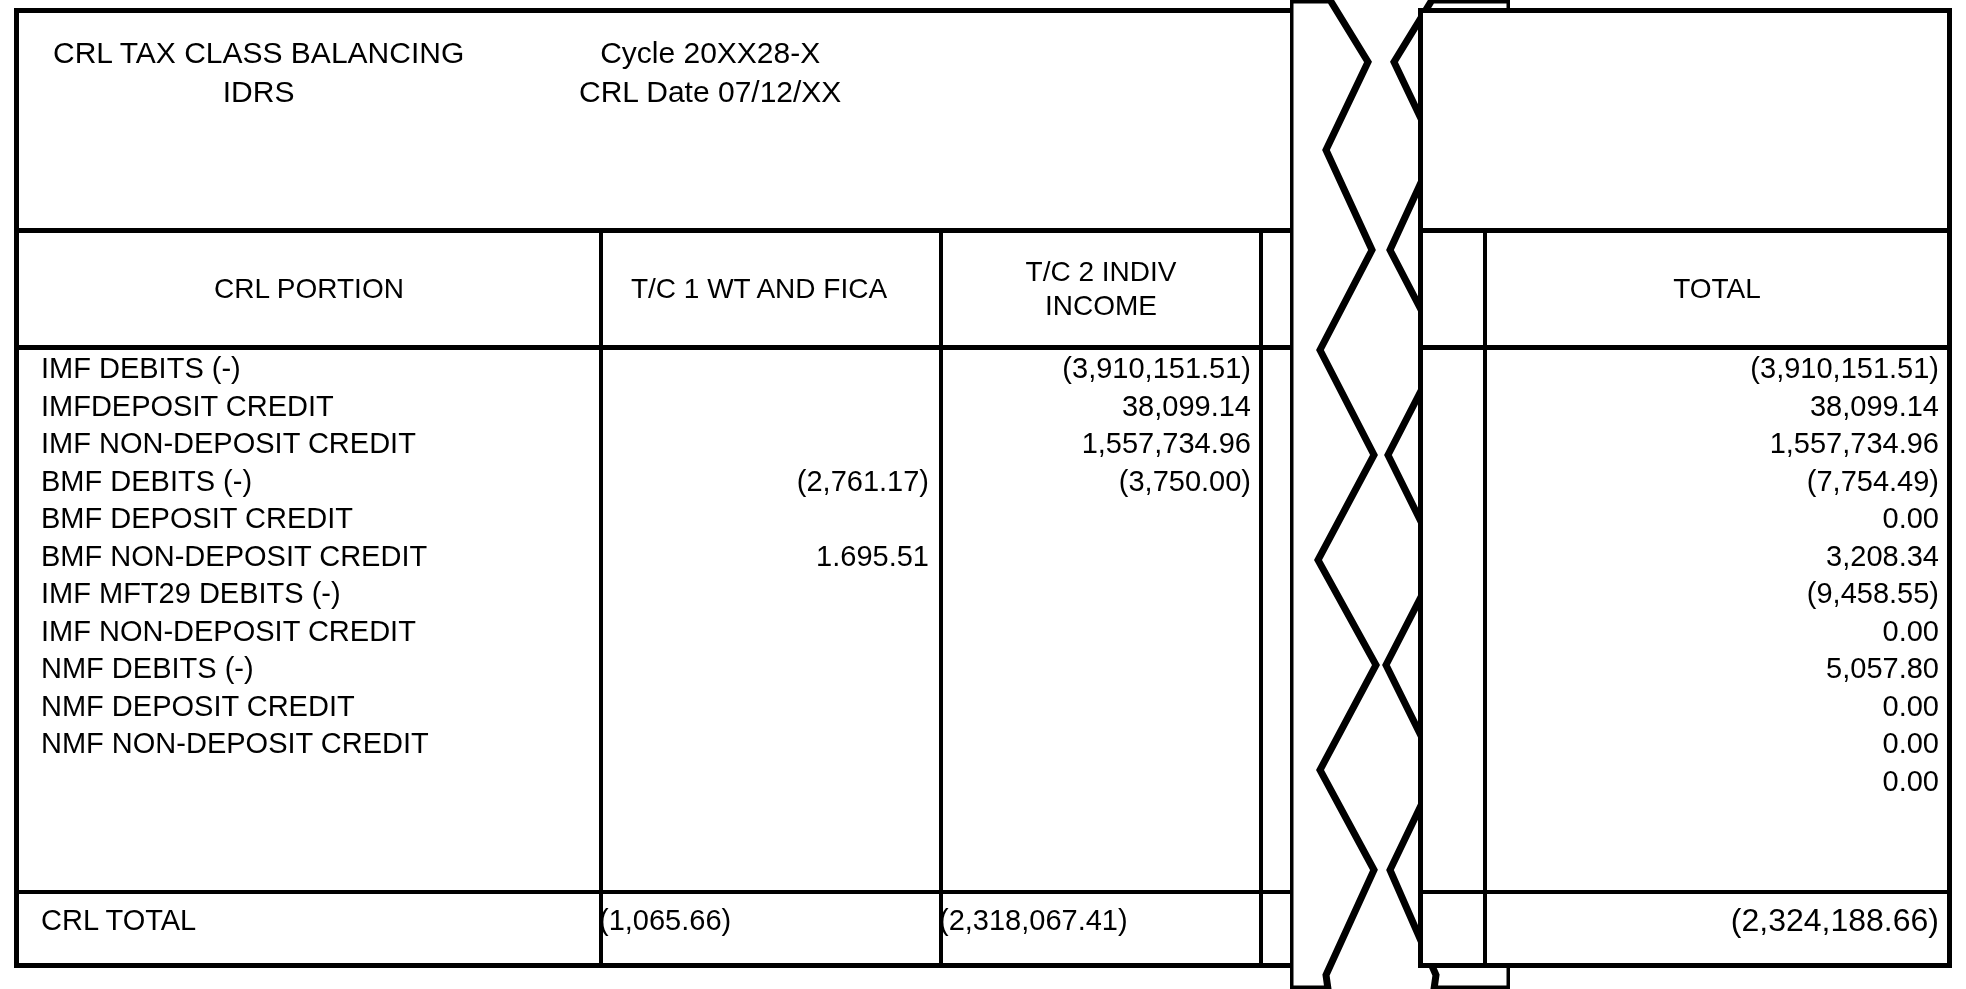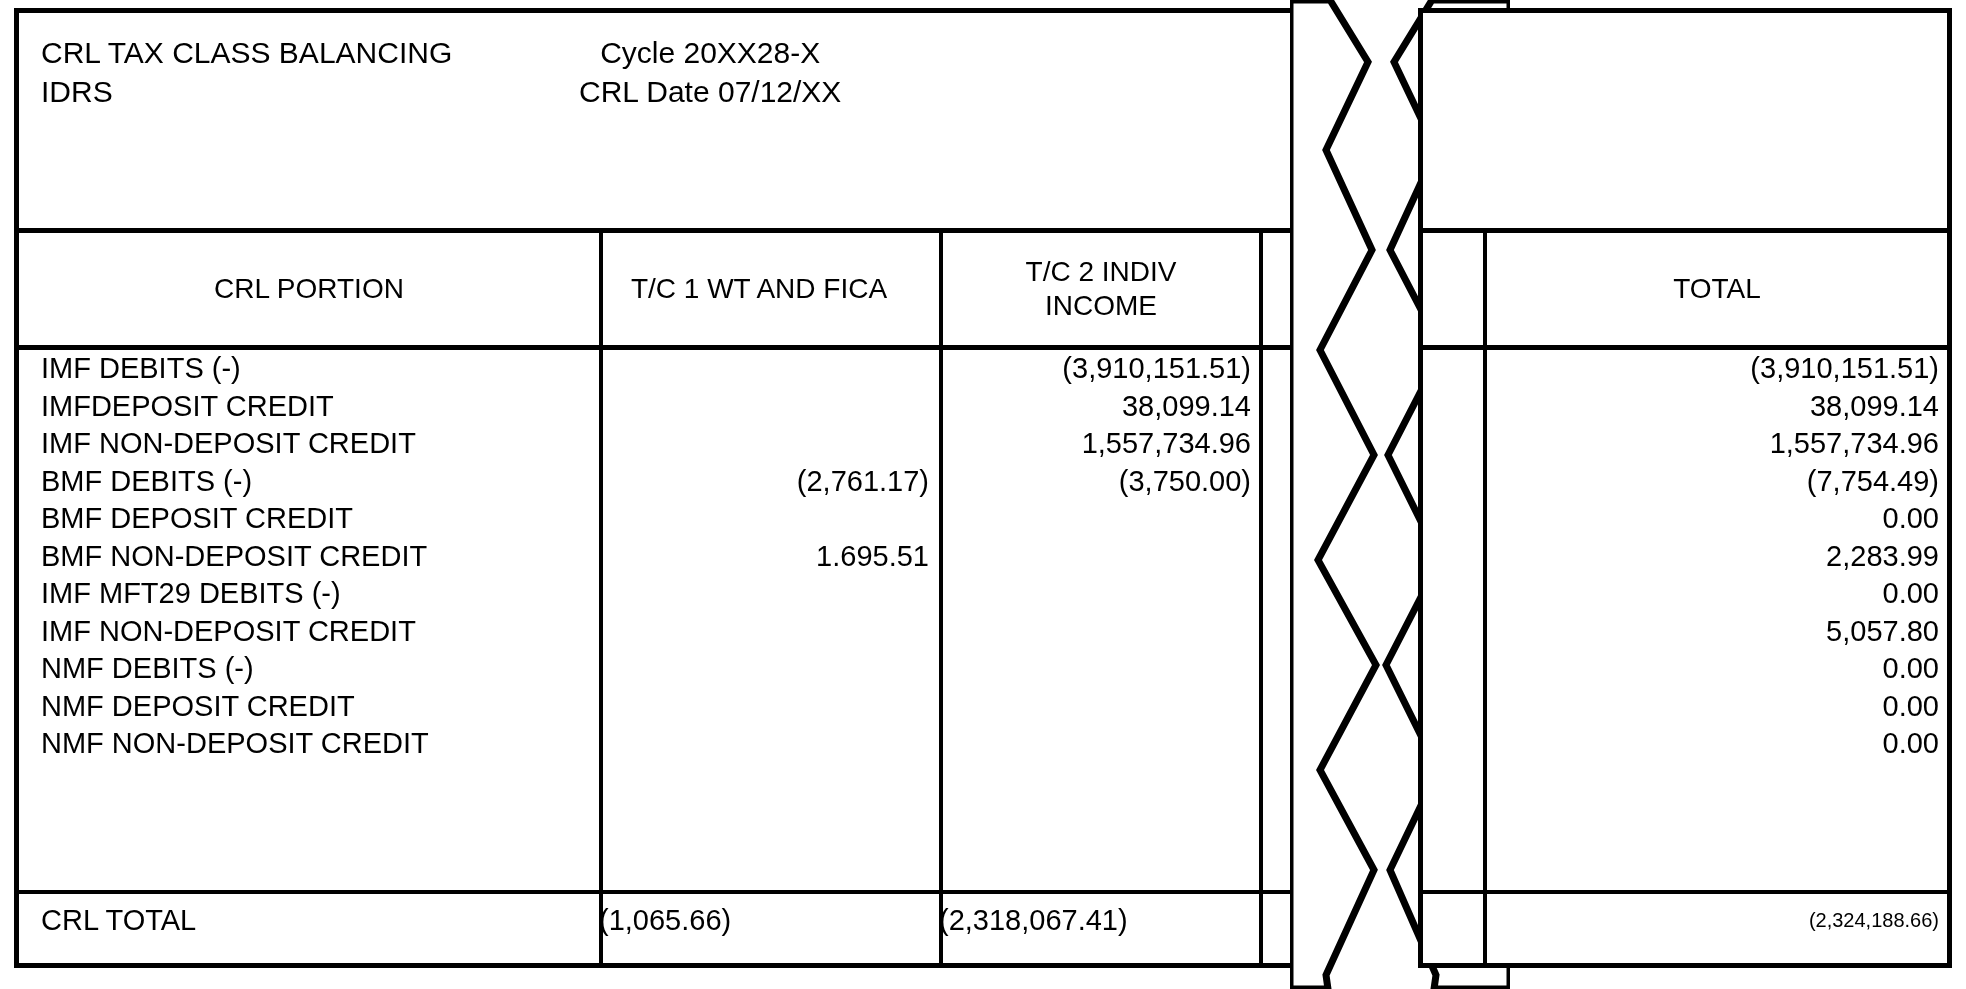--- a/index.html
+++ b/index.html
@@ -34,25 +34,26 @@
   }
 
   
   .report-header {
     position: relative;
     height: 215px;
     box-sizing: border-box;
   }
   .hdr-left {
     position: absolute;
-    left: 22px;
+    left: 34px;
     top: 20px;
     font-size: 30px;
     line-height: 39px;
     white-space: nowrap;
+    text-align: center;
   }
   .hdr-center {
     position: absolute;
     left: 560px;
     top: 20px;
     font-size: 30px;
     line-height: 39px;
     text-align: center;
     white-space: nowrap;
   }
@@ -229,21 +230,21 @@
     top: 877px;
     width: 100%;
     height: 73px;
     border-top: 4px solid #000;
     box-sizing: border-box;
   }
   .r-total-num {
     position: absolute;
     right: 8px;
     top: 8px;
-    font-size: 20px;
+    font-size: 32px;
     line-height: 37px;
     text-align: center;
   }
 
   
   .tear {
     position: absolute;
     top: 0;
     height: 989px;
     width: 130px;
@@ -386,21 +387,24 @@
       <div class="r-row">
           <span class="r-num">1,557,734.96</span>
         </div>
       <div class="r-row">
           <span class="r-num">(7,754.49)</span>
         </div>
       <div class="r-row">
           <span class="r-num">0.00</span>
         </div>
       <div class="r-row">
-          <span class="r-num">2,283.99</span>
+          <span class="r-num">3,208.34</span>
+        </div>
+      <div class="r-row">
+          <span class="r-num">(9,458.55)</span>
         </div>
       <div class="r-row">
           <span class="r-num">0.00</span>
         </div>
       <div class="r-row">
           <span class="r-num">5,057.80</span>
         </div>
       <div class="r-row">
           <span class="r-num">0.00</span>
         </div>

